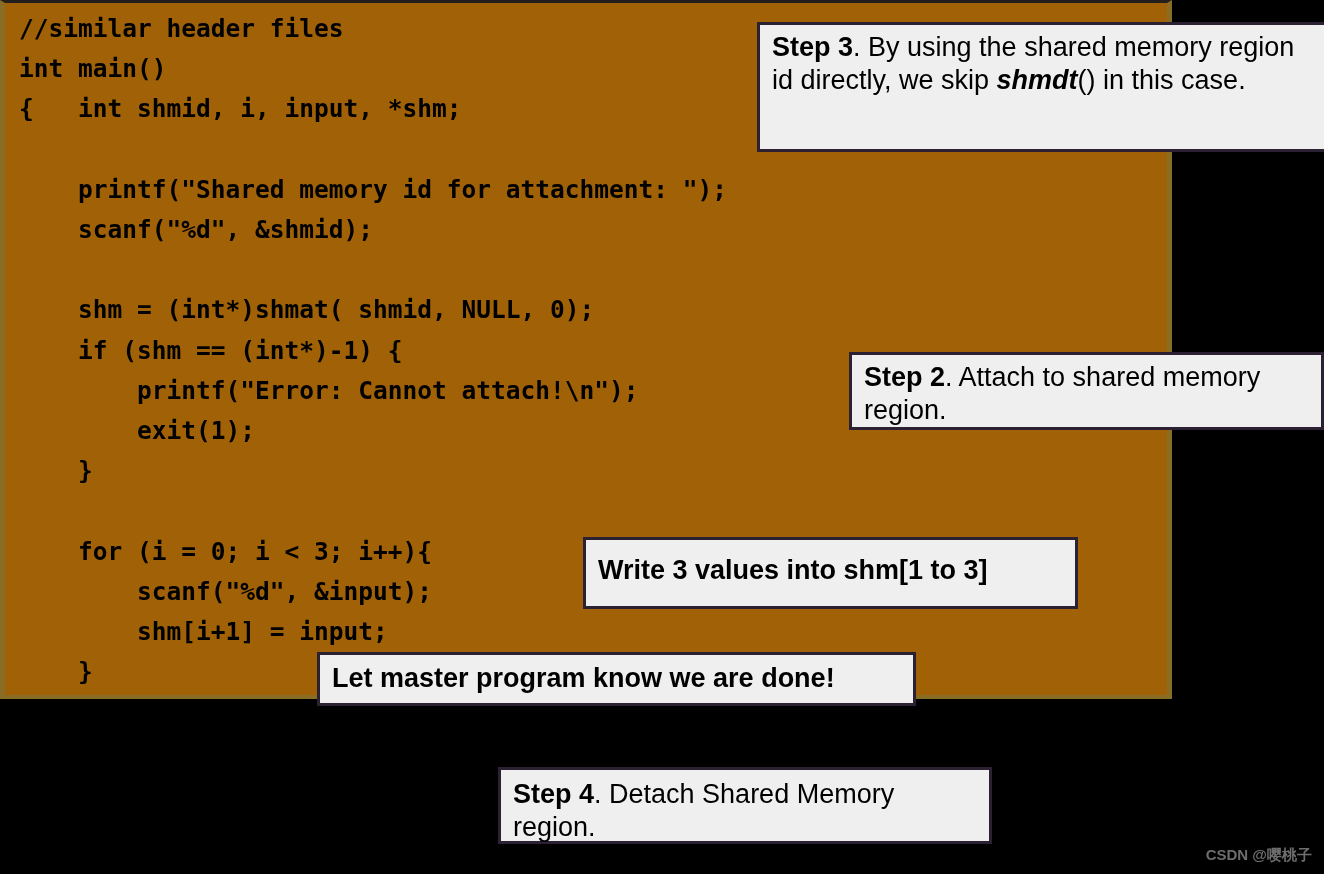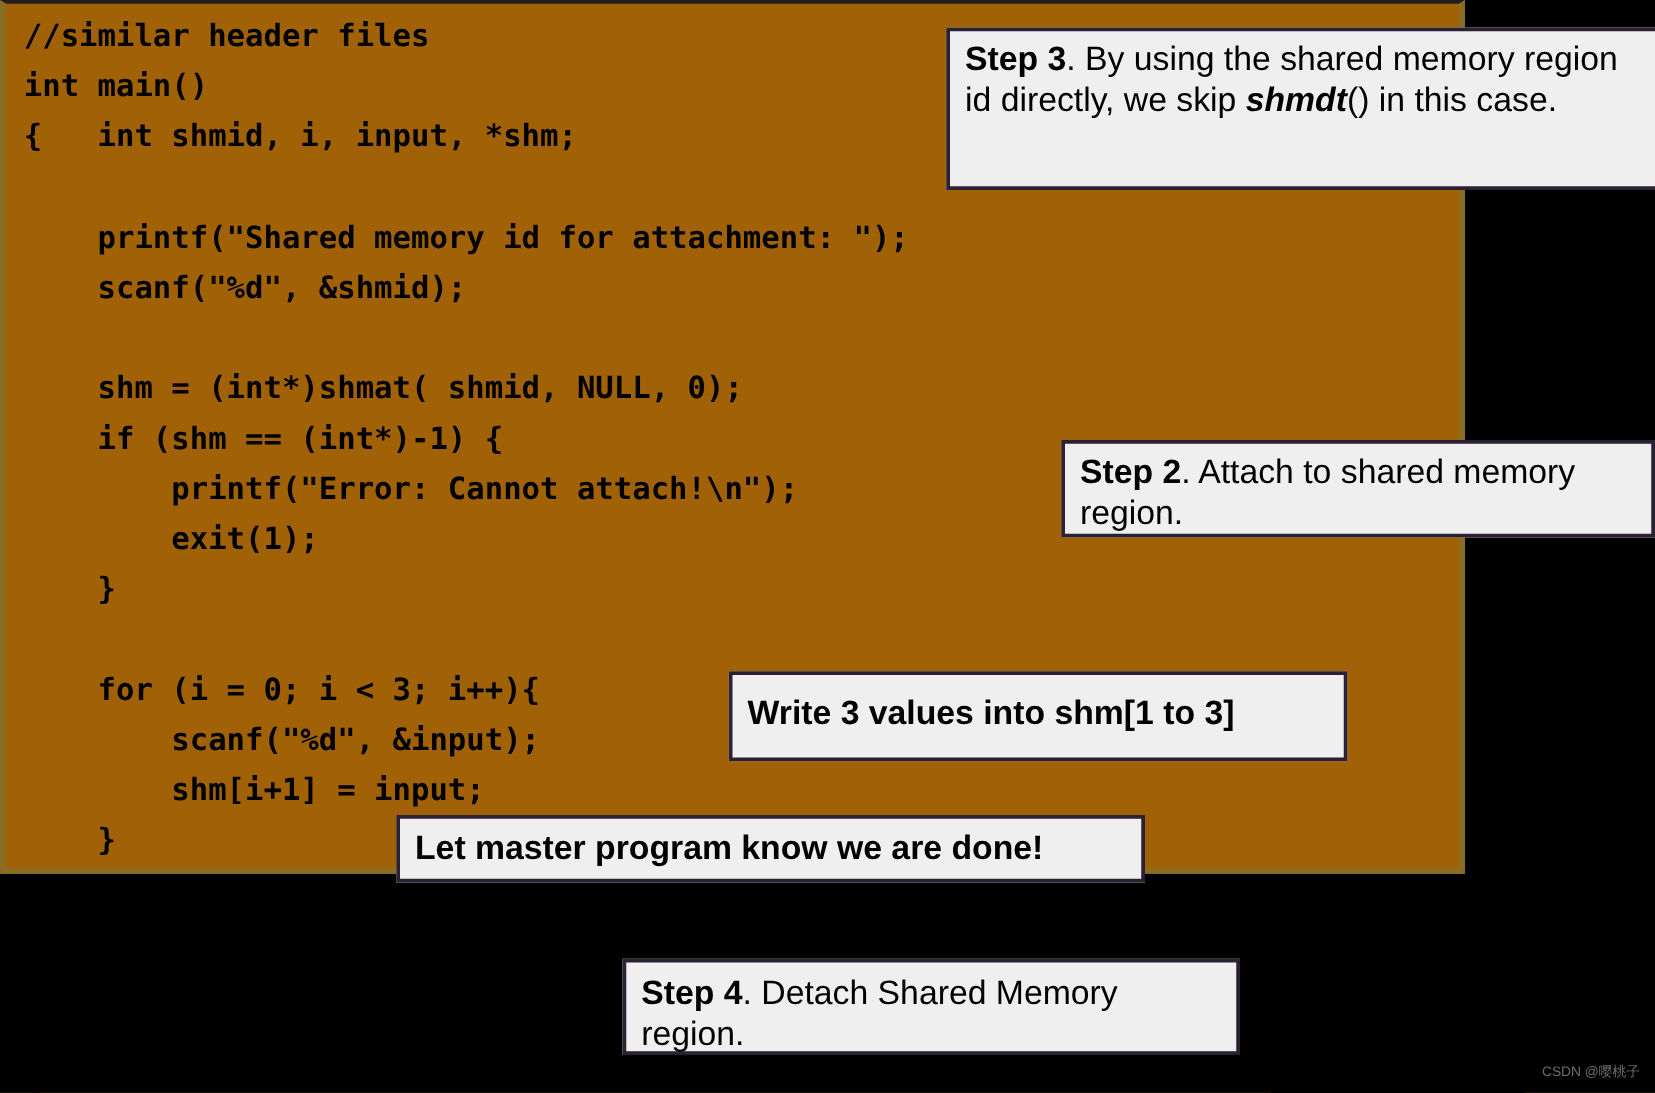--- a/index.html
+++ b/index.html
@@ -101,23 +101,24 @@
     padding-top: 8px;
     margin-top: 22px;
   }
 
   
   #watermark {
     position: absolute;
     right: 12px;
     bottom: 9px;
     font-family: "Liberation Sans", sans-serif;
-    font-size: 11px;
+    font-size: 15px;
     color: #6d6d6d;
     white-space: nowrap;
+    font-weight: bold;
   }
 </style>
 </head>
 <body>
 
 <div id="slide">
 
   <div id="code-panel">
     <pre id="code-text">//similar header files
 int main()

